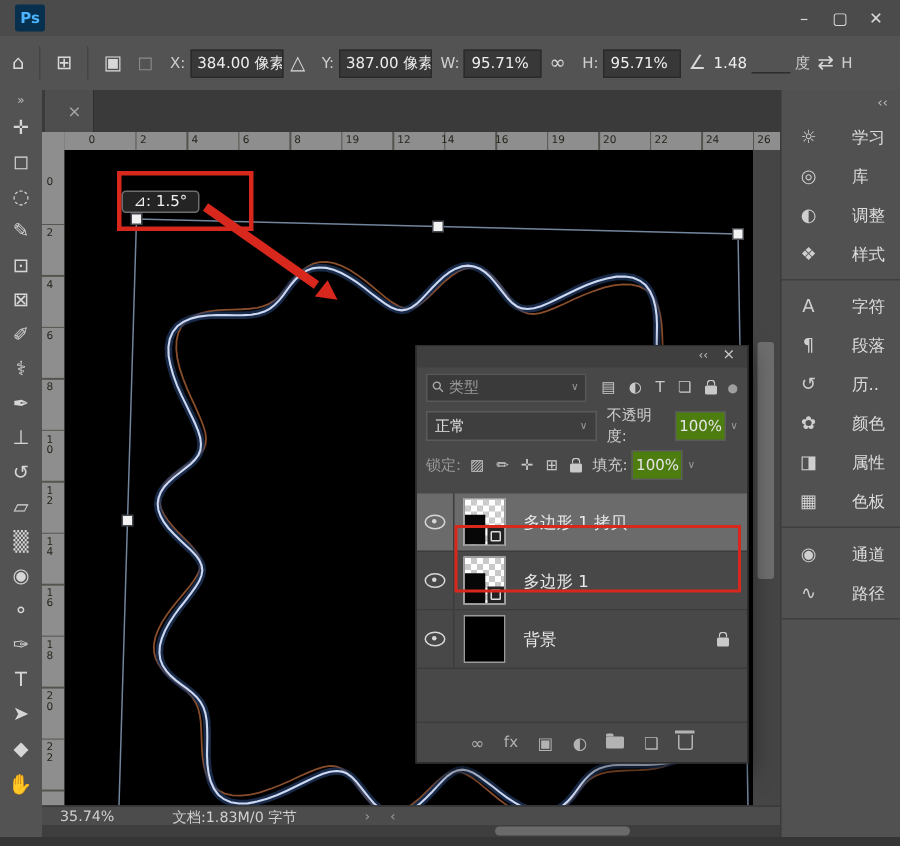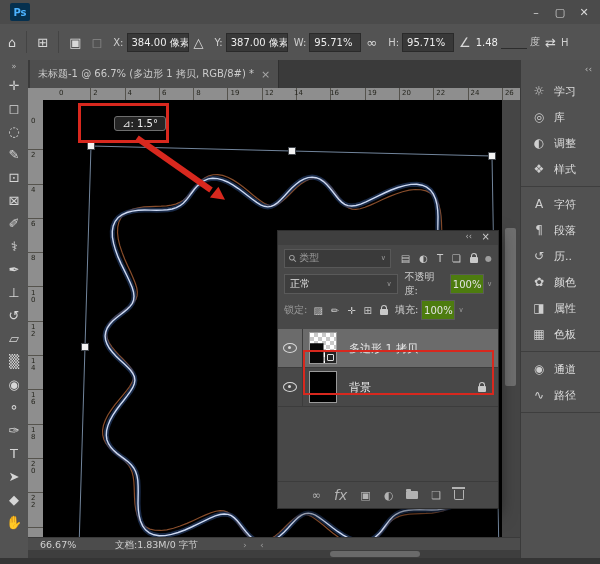--- a/index.html
+++ b/index.html
@@ -64,21 +64,21 @@
   #nav-l{left:232px;top:1px;color:#999;}
   #hscroll{left:28px;top:550px;width:492px;height:8px;background:#3e3e3e;}
   #hthumb{left:302px;top:1px;width:90px;height:6px;background:#6a6a6a;border-radius:3px;}
   #bottomedge{left:0;top:558px;width:600px;height:6px;background:#353535;}
 
   
   #dock{left:520px;top:60px;width:80px;height:498px;background:#515151;border-left:1px solid #3a3a3a;}
   #dock-collapse{height:18px;text-align:right;padding-right:9px;font-size:9px;color:#bbb;line-height:18px;}
   .dock-item{height:26px;display:flex;align-items:center;}
   .dock-icon{width:16px;margin-left:10px;text-align:center;font-size:12px;color:#cfcfcf;}
-  .dock-label{margin-left:7px;font-size:11px;color:#dcdcdc;white-space:nowrap;}
+  .dock-label{margin-left:21px;font-size:11px;color:#dcdcdc;white-space:nowrap;}
   .dock-sep{height:1px;background:#3e3e3e;margin:4px 0;}
 
   
   #panel{left:277px;top:230px;width:220px;height:277px;background:#484848;border:1px solid #2e2e2e;
          box-shadow:0 5px 16px rgba(0,0,0,.55);display:flex;flex-direction:column;}
   #panel-topstrip{height:14px;background:#3f3f3f;position:relative;}
   #panel-collapse{position:absolute;right:26px;top:1px;font-size:8px;color:#bbb;}
   #panel-close{position:absolute;right:8px;top:0;font-size:10px;color:#ccc;}
   #panel-tabrow{height:24px;background:#414141;position:relative;}
   #panel-tab{position:absolute;left:0;top:0;width:54px;height:24px;background:#4e4e4e;
@@ -118,29 +118,29 @@
   .badge{position:absolute;right:0;bottom:0;width:11px;height:11px;background:#222;}
   .badge::after{content:'';position:absolute;left:2px;top:2px;width:5px;height:5px;border:1px solid #ddd;border-radius:1px;}
   .blackthumb{background:#000;}
   .layer-name{margin-left:12px;font-size:11px;color:#e8e8e8;white-space:nowrap;}
   .layer-lock{margin-left:auto;margin-right:12px;}
   .lockicon{display:inline-block;width:8px;height:6px;background:#c9c9c9;border-radius:1px;position:relative;margin-top:4px;}
   .lockicon::before{content:'';position:absolute;left:1px;top:-4px;width:4px;height:3px;
                     border:1.5px solid #c9c9c9;border-bottom:none;border-radius:3px 3px 0 0;}
   #panel-bottombar{margin-top:auto;height:26px;border-top:1px solid #3c3c3c;display:flex;align-items:center;
                    justify-content:center;gap:13px;color:#b3b3b3;font-size:11px;}
-  .fx{font-style:italic;font-size:14px;}
+  .fx{font-size:10px;}
   .trashicon{width:8px;height:9px;border:1.5px solid #b3b3b3;border-top:none;border-radius:0 0 2px 2px;position:relative;display:inline-block;}
   .trashicon::before{content:'';position:absolute;left:-3px;top:-3px;width:13px;height:1.5px;background:#b3b3b3;}
   .foldericon{width:12px;height:8px;background:#b3b3b3;border-radius:1px;position:relative;display:inline-block;}
   .foldericon::before{content:'';position:absolute;top:-2px;left:0;width:5px;height:2px;background:#b3b3b3;border-radius:1px 1px 0 0;}
 
   
-  #callout{left:78px;top:103px;width:85px;height:34px;border:3px solid #d8281e;display:flex;
-           align-items:center;justify-content:flex-end;z-index:30;background:transparent;}
+  #callout{left:78px;top:114px;width:85px;height:34px;border:3px solid #d8281e;display:flex;
+           align-items:center;justify-content:flex-start;z-index:30;background:transparent;}
   #callout-tip{background:#242424;border:1px solid #6e6e6e;border-radius:3px;padding:1px 7px;
                font-size:10px;color:#f0f0f0;white-space:nowrap;}
   #arrow-svg{left:125px;top:132px;z-index:30;}
   #layer-redbox{left:303px;top:350px;width:187px;height:41px;border:2.5px solid #d8281e;z-index:31;}
   #panel{z-index:20;}
   #dock{z-index:25;}
 </style>
 </head>
 <body>
 
@@ -239,21 +239,20 @@
         <span>◆</span>
       </div>
       <div class="tool">
         <span>✋</span>
       </div>
     </div>
 </div>
 
 <div id="tabbar" class="abs">
   <div id="doc-tab">
-    <span>未标题-1 @ 66.7% (多边形 1 拷贝, RGB/8#) *</span>
     <span id="tab-close">×</span>
   </div>
 </div>
 
 <div id="ruler-corner" class="abs"></div>
 <div id="hruler" class="abs">
     <span class="hnum" style="left: 16px;">0</span>
     <span class="hnum" style="left: 50.3px;">2</span>
     <span class="hnum" style="left: 84.6px;">4</span>
     <span class="hnum" style="left: 118.9px;">6</span>
@@ -300,21 +299,21 @@
       <rect x="245.5" y="47.5" width="7" height="7" fill="#f2f2f2" stroke="#44484e"></rect>
       <rect x="445.5" y="52.5" width="7" height="7" fill="#f2f2f2" stroke="#44484e"></rect>
       <rect x="38.5" y="243.5" width="7" height="7" fill="#f2f2f2" stroke="#44484e"></rect>
     </svg>
 </div>
 <div id="gutter" class="abs">
   <div id="vthumb" class="abs"></div>
 </div>
 
 <div id="statusbar" class="abs">
-  <span id="status-zoom" class="abs">66.67%</span>
+  <span id="status-zoom" class="abs">35.74%</span>
   <span id="status-doc" class="abs">文档:1.83M/0 字节</span>
   <span id="nav-r" class="abs">›</span>
   <span id="nav-l" class="abs">‹</span>
 </div>
 <div id="hscroll" class="abs">
   <div id="hthumb" class="abs"></div>
 </div>
 <div id="bottomedge" class="abs"></div>
 
 <div id="dock" class="abs">
@@ -425,20 +424,30 @@
         <div class="thumb checker">
           <div class="blob"></div>
           <div class="badge"></div>
         </div>
         <span class="layer-name">多边形 1 拷贝</span>
       </div>
       <div class="layer-row">
         <div class="eye-cell">
           <span class="eyeicon"></span>
         </div>
+        <div class="thumb checker">
+          <div class="blob"></div>
+          <div class="badge"></div>
+        </div>
+        <span class="layer-name">多边形 1</span>
+      </div>
+      <div class="layer-row">
+        <div class="eye-cell">
+          <span class="eyeicon"></span>
+        </div>
         <div class="thumb blackthumb"></div>
         <span class="layer-name">背景</span>
         <span class="lockicon layer-lock"></span>
       </div>
     </div>
   <div id="panel-bottombar">
       <span>∞</span>
       <span class="fx">fx</span>
       <span>▣</span>
       <span>◐</span>

